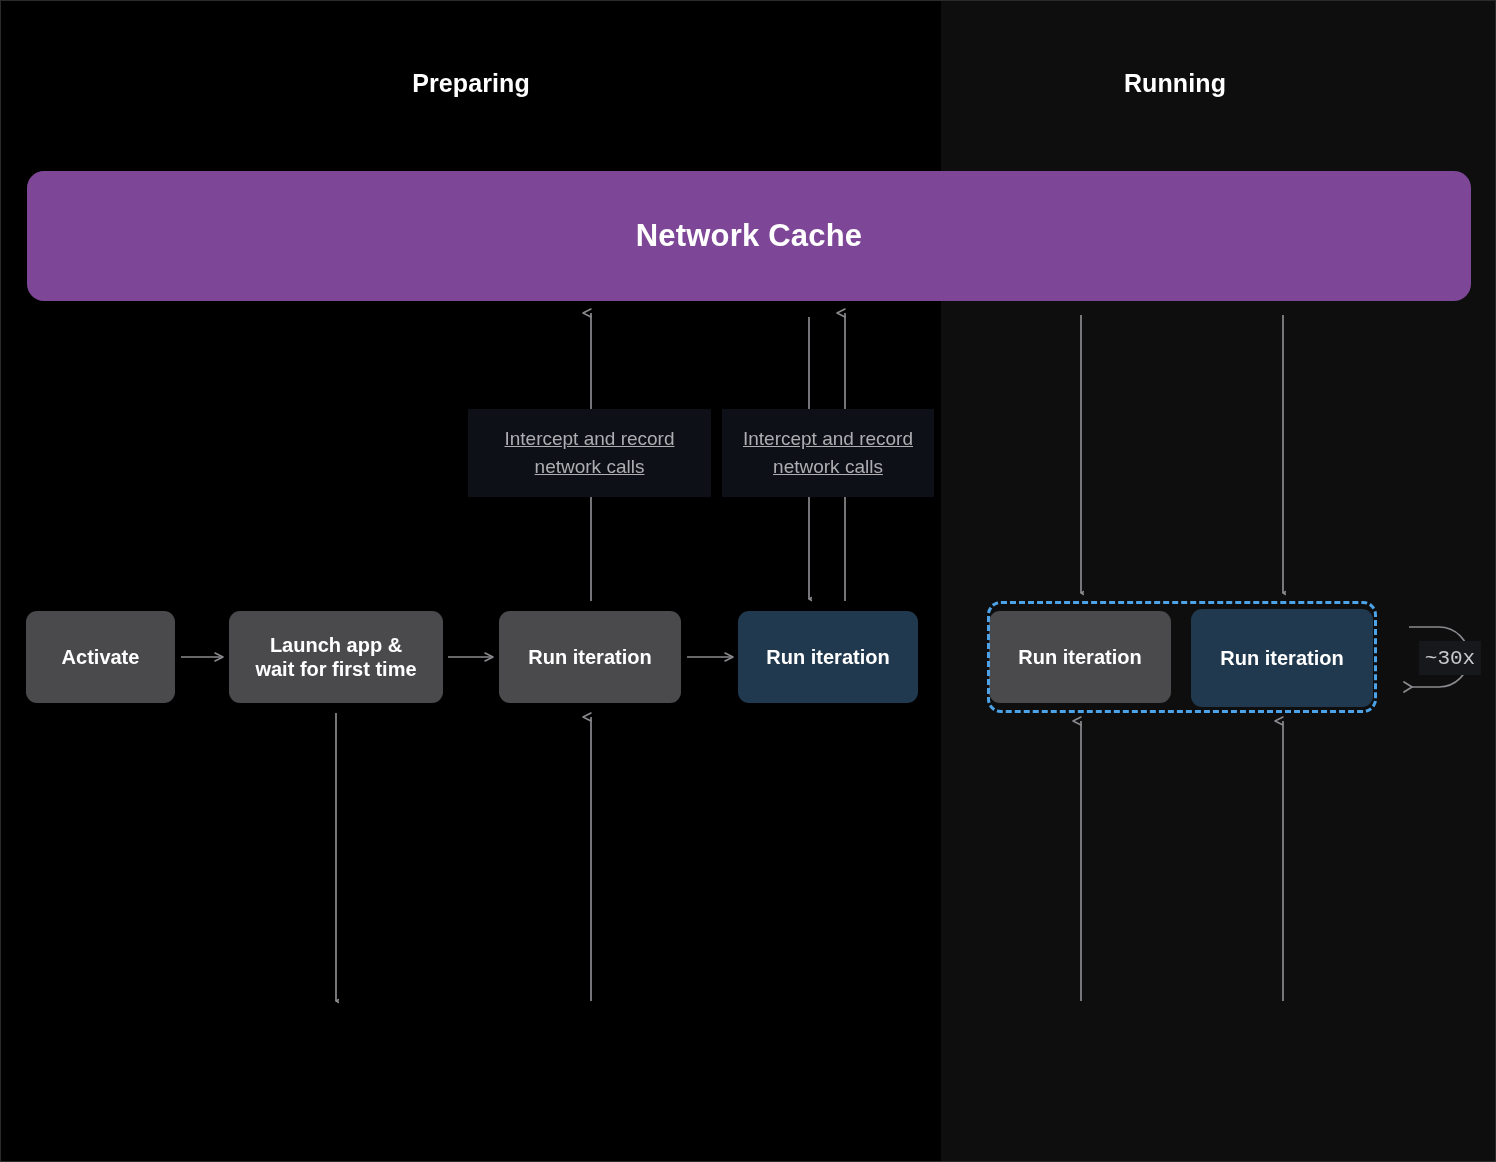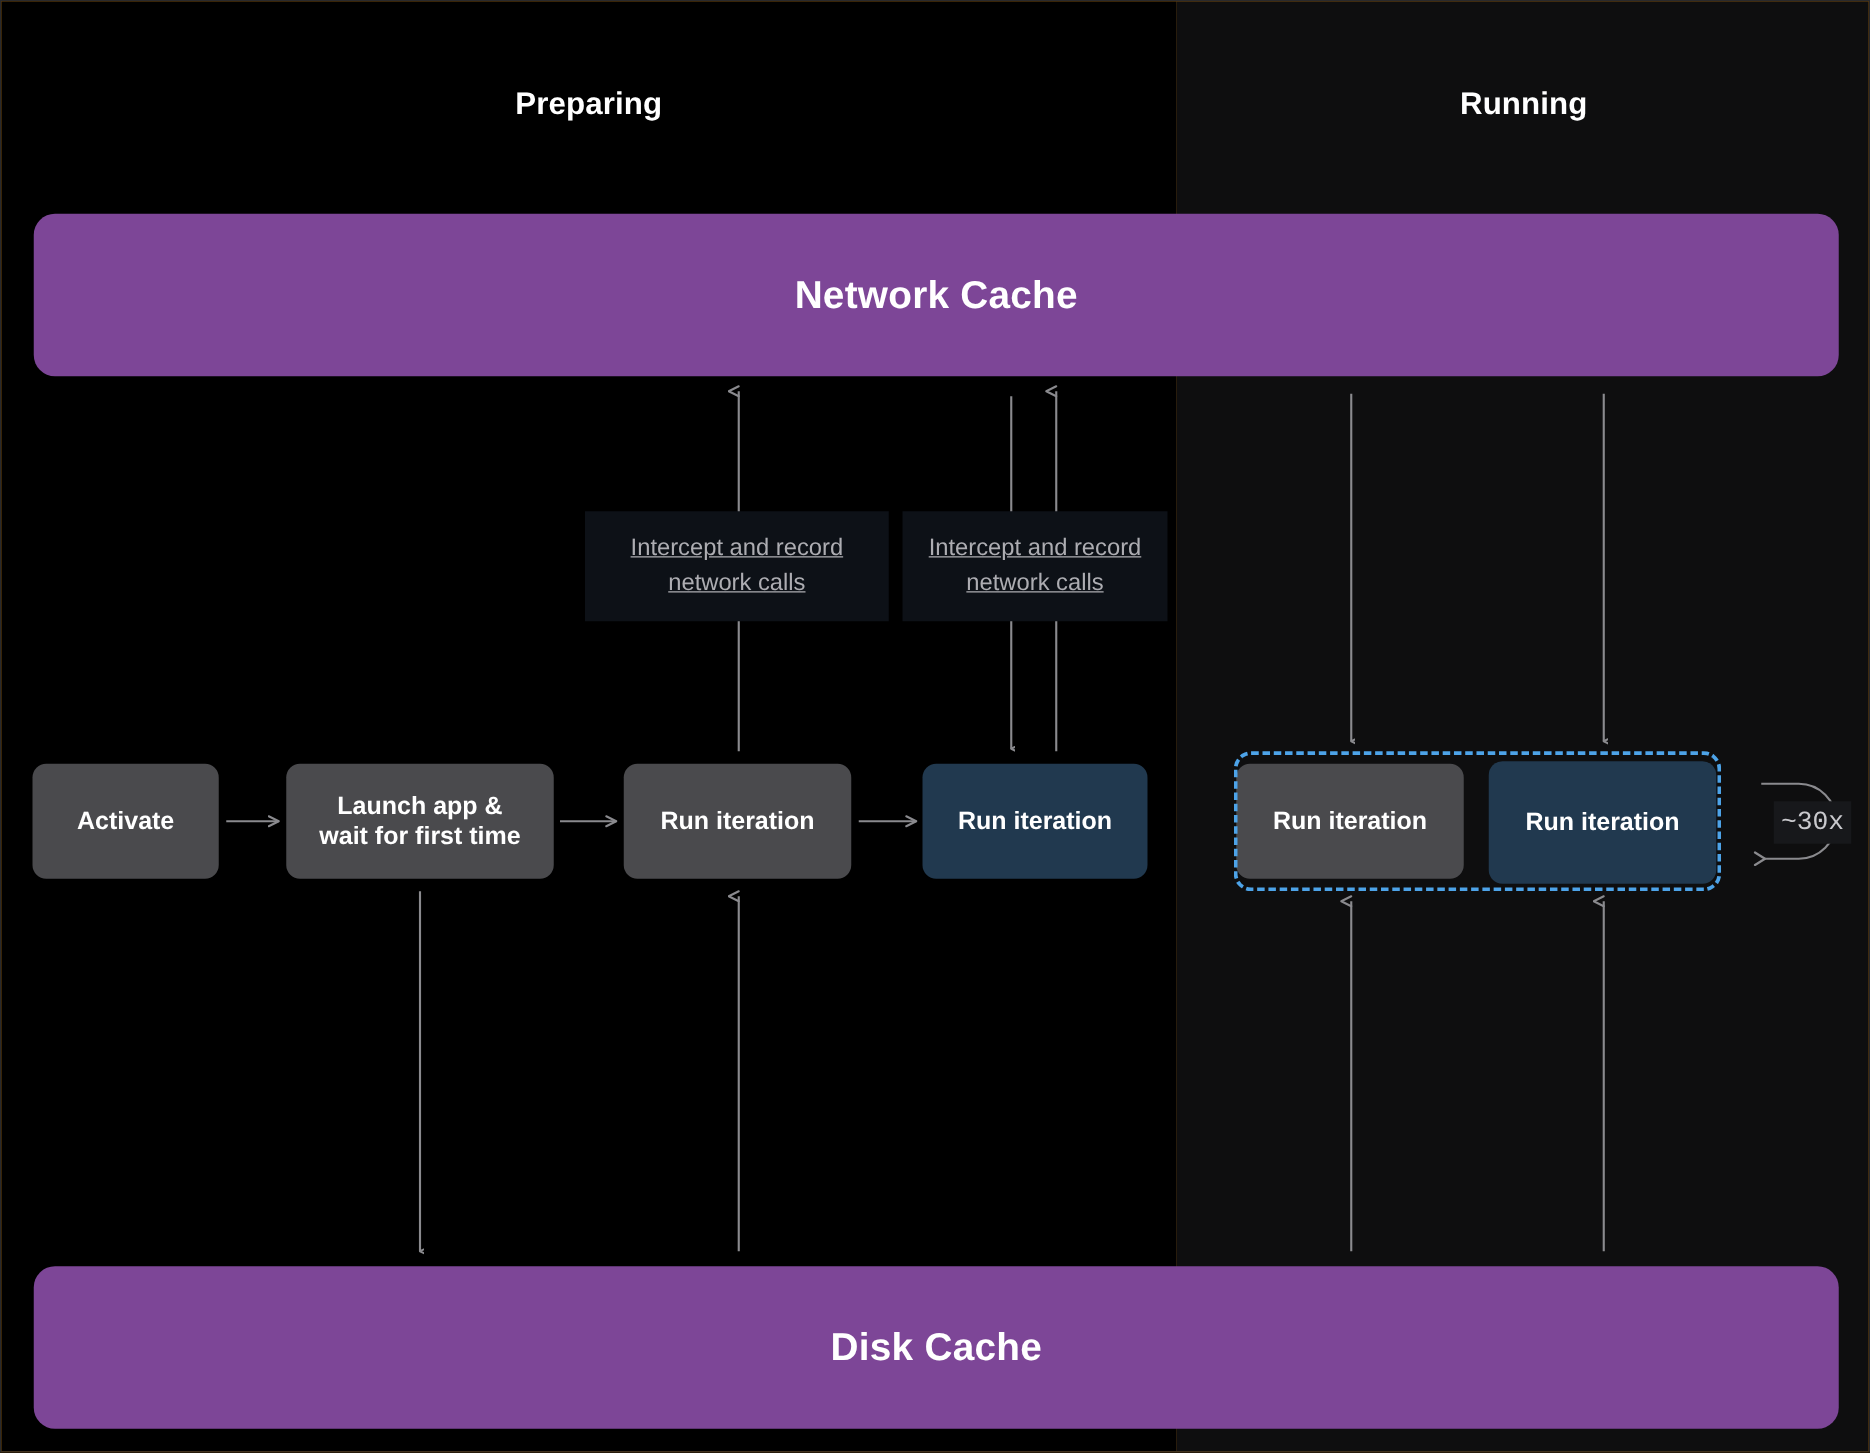--- a/index.html
+++ b/index.html
@@ -10,21 +10,21 @@
   }
   body {
     font-family: "Liberation Sans", sans-serif;
     -webkit-font-smoothing: antialiased;
   }
 
   #canvas {
     position: relative;
     width: 1496px;
     height: 1162px;
-    background: #a16207;
+    background: #15803d;
     overflow: hidden;
     box-sizing: border-box;
     border: 1px solid #2a2a2c;
   }
 
   
   .pane {
     position: absolute;
     top: 0;
     bottom: 0;
@@ -45,21 +45,21 @@
     position: absolute;
     top: 68px;
     color: #ffffff;
     font-size: 25px;
     font-weight: 600;
     letter-spacing: .1px;
     text-align: center;
     white-space: nowrap;
   }
   .phase-preparing { left: 0;    width: 940px; }
-  .phase-running   { left: 940px; width: 468px; margin-left: 44px; }
+  .phase-running   { left: 940px; width: 468px; }
 
   
   .cache-bar {
     position: absolute;
     left: 26px;
     width: 1444px;
     height: 130px;
     border-radius: 17px;
     display: flex;
     align-items: center;
@@ -191,23 +191,20 @@
       <line x1="1282" y1="1000" x2="1282" y2="720" marker-end="url(#arrowUp)"></line>
 
       <path d="M1408,626 L1438,626 A30,30 0 0 1 1438,686 L1410,686" marker-end="url(#arrowLeftLoop)"></path>
     </g>
   </svg>
 
   <div class="cache-bar cache-network" style="background:#7d4697;">
     <span>Network Cache</span>
   </div>
 
-  <div class="cache-bar cache-disk" style="background:#7d4697;">
-    <span>Disk Cache</span>
-  </div>
 
   <div class="note" style="left:467px; top:408px; width:243px; height:88px;">
     <span>
       <span>Intercept and record</span><br>
       <span>network calls</span>
     </span>
   </div>
 
   <div class="note" style="left:721px; top:408px; width:212px; height:88px;">
     <span>

